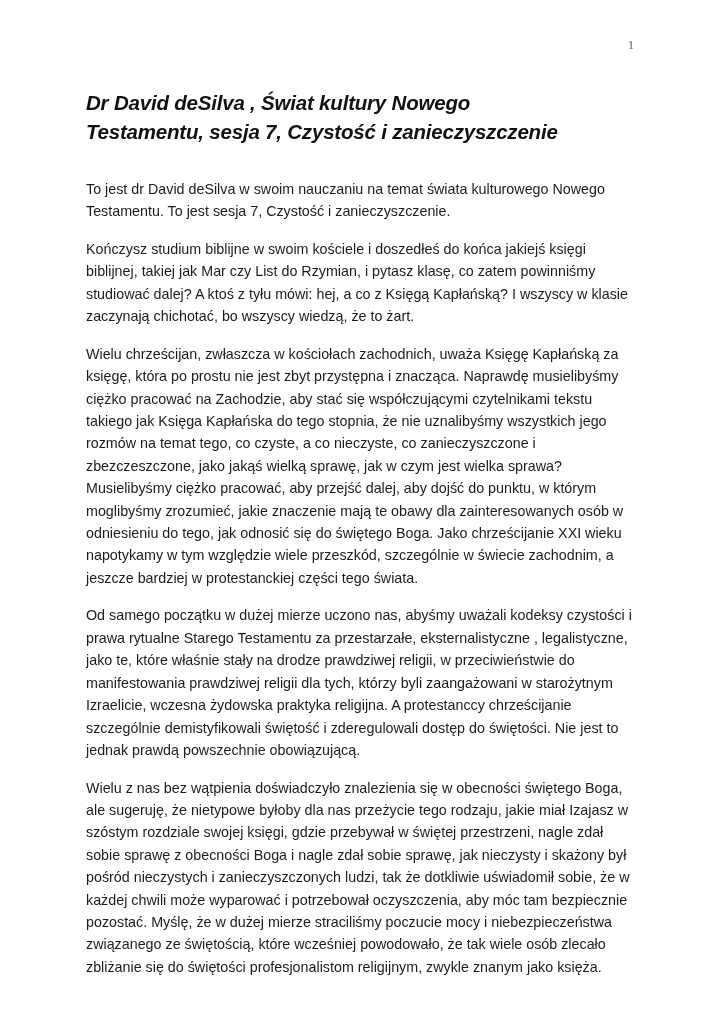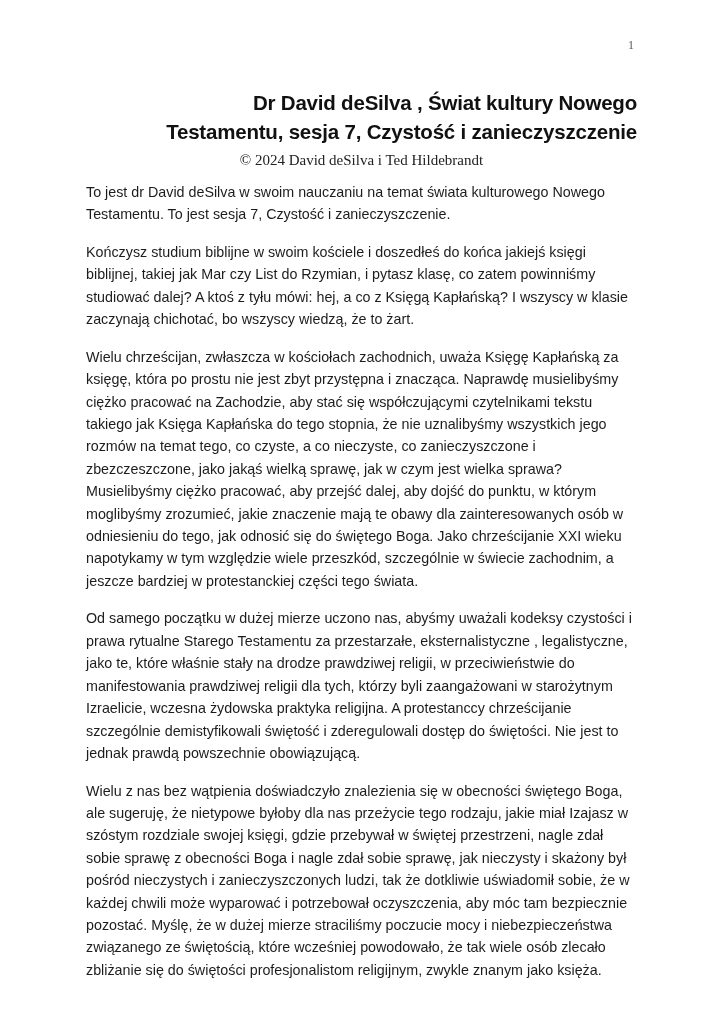--- a/index.html
+++ b/index.html
@@ -22,56 +22,56 @@
     text-align: right;
     font-family: "Liberation Serif", serif;
     font-size: 12px;
     line-height: 14px;
     height: 14px;
     color: #595959;
     padding-right: 3px;
   }
   .doc-title {
     margin: 36px 0 0 0;
-    text-align: right;
+    text-align: left;
     font-size: 20.5px;
     font-weight: bold;
     line-height: 29px;
     color: #111111;
     white-space: pre-line;
     letter-spacing: -0.2px;
+    font-style: italic;
   }
   .copyright {
     margin-top: 5px;
     text-align: center;
     font-family: "Liberation Serif", serif;
     font-size: 15px;
     line-height: 19px;
     color: #222222;
   }
   .doc-body {
-    margin-top: 11px;
+    margin-top: 32px;
     font-size: 14.3px;
     line-height: 22.4px;
     text-align: left;
   }
   .doc-body p {
     margin: 0 0 15.2px 0;
   }
 </style>
 </head>
 <body>
 
 <div class="page">
   <div class="page-number">1</div>
 
   <h1 class="doc-title">Dr David deSilva , Świat kultury Nowego
 Testamentu, sesja 7, Czystość i zanieczyszczenie</h1>
 
-  <div class="copyright">© 2024 David deSilva i Ted Hildebrandt</div>
 
   <div class="doc-body">
     <p>To jest dr David deSilva w swoim nauczaniu na temat świata kulturowego Nowego Testamentu. To jest sesja 7, Czystość i zanieczyszczenie.</p>
     <p>Kończysz studium biblijne w swoim kościele i doszedłeś do końca jakiejś księgi biblijnej, takiej jak Mar czy List do Rzymian, i pytasz klasę, co zatem powinniśmy studiować dalej? A ktoś z tyłu mówi: hej, a co z Księgą Kapłańską? I wszyscy w klasie zaczynają chichotać, bo wszyscy wiedzą, że to żart.</p>
     <p>Wielu chrześcijan, zwłaszcza w kościołach zachodnich, uważa Księgę Kapłańską za księgę, która po prostu nie jest zbyt przystępna i znacząca. Naprawdę musielibyśmy ciężko pracować na Zachodzie, aby stać się współczującymi czytelnikami tekstu takiego jak Księga Kapłańska do tego stopnia, że nie uznalibyśmy wszystkich jego rozmów na temat tego, co czyste, a co nieczyste, co zanieczyszczone i zbezczeszczone, jako jakąś wielką sprawę, jak w czym jest wielka sprawa? Musielibyśmy ciężko pracować, aby przejść dalej, aby dojść do punktu, w którym moglibyśmy zrozumieć, jakie znaczenie mają te obawy dla zainteresowanych osób w odniesieniu do tego, jak odnosić się do świętego Boga. Jako chrześcijanie XXI wieku napotykamy w tym względzie wiele przeszkód, szczególnie w świecie zachodnim, a jeszcze bardziej w protestanckiej części tego świata.</p>
     <p>Od samego początku w dużej mierze uczono nas, abyśmy uważali kodeksy czystości i prawa rytualne Starego Testamentu za przestarzałe, eksternalistyczne , legalistyczne, jako te, które właśnie stały na drodze prawdziwej religii, w przeciwieństwie do manifestowania prawdziwej religii dla tych, którzy byli zaangażowani w starożytnym Izraelicie, wczesna żydowska praktyka religijna. A protestanccy chrześcijanie szczególnie demistyfikowali świętość i zderegulowali dostęp do świętości. Nie jest to jednak prawdą powszechnie obowiązującą.</p>
     <p>Wielu z nas bez wątpienia doświadczyło znalezienia się w obecności świętego Boga, ale sugeruję, że nietypowe byłoby dla nas przeżycie tego rodzaju, jakie miał Izajasz w szóstym rozdziale swojej księgi, gdzie przebywał w świętej przestrzeni, nagle zdał sobie sprawę z obecności Boga i nagle zdał sobie sprawę, jak nieczysty i skażony był pośród nieczystych i zanieczyszczonych ludzi, tak że dotkliwie uświadomił sobie, że w każdej chwili może wyparować i potrzebował oczyszczenia, aby móc tam bezpiecznie pozostać. Myślę, że w dużej mierze straciliśmy poczucie mocy i niebezpieczeństwa związanego ze świętością, które wcześniej powodowało, że tak wiele osób zlecało zbliżanie się do świętości profesjonalistom religijnym, zwykle znanym jako księża.</p>
   </div>
 </div>
 

